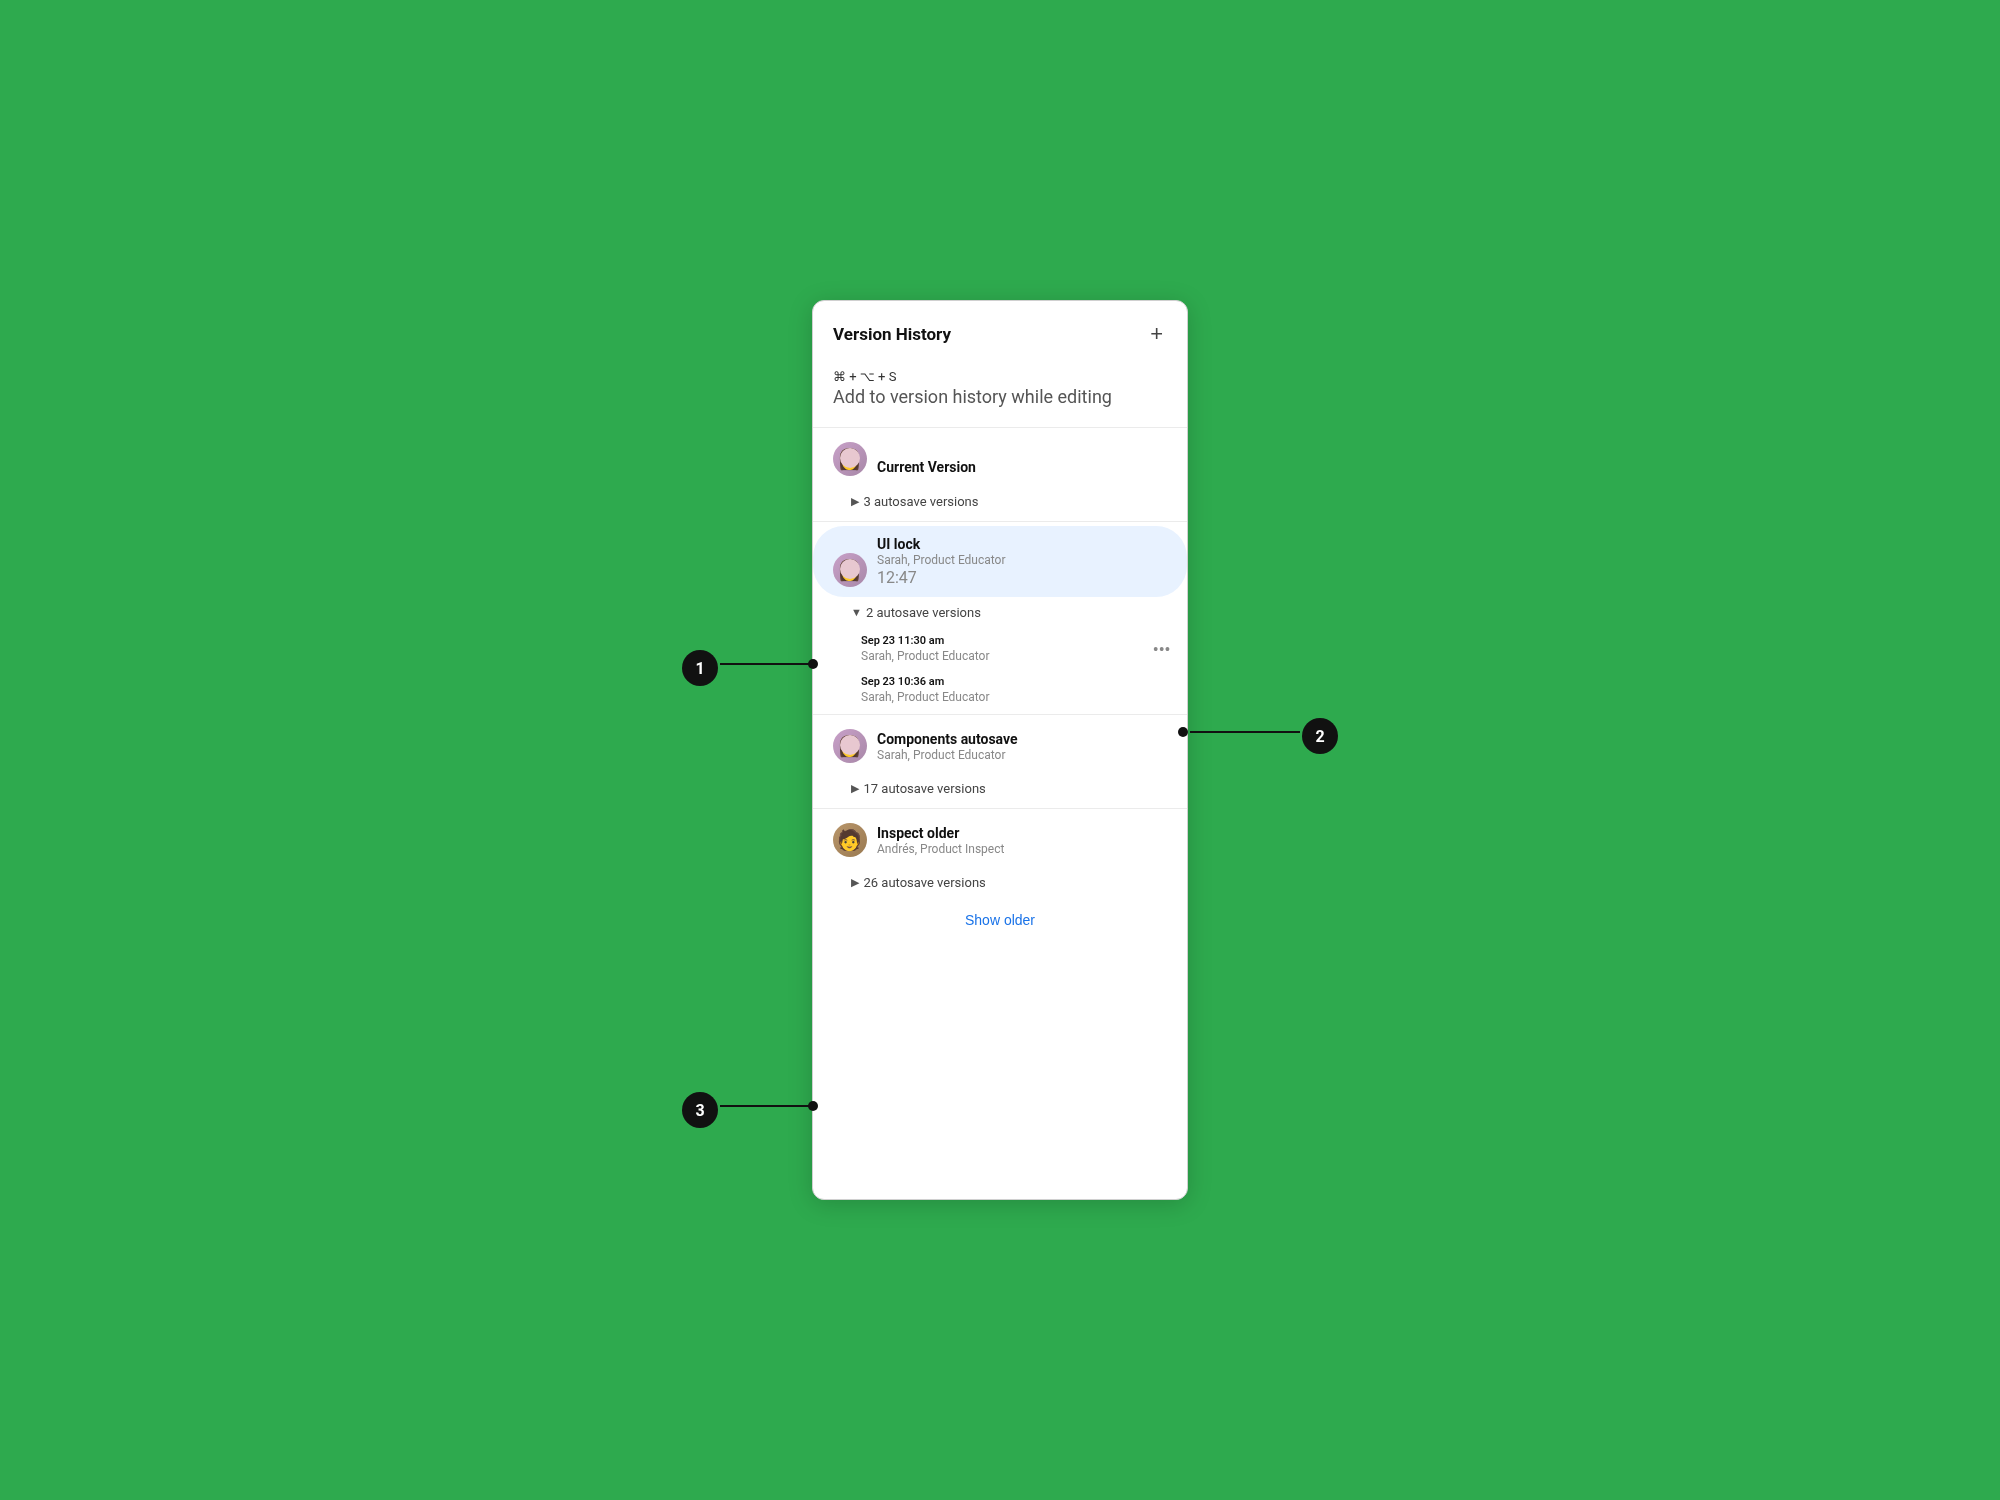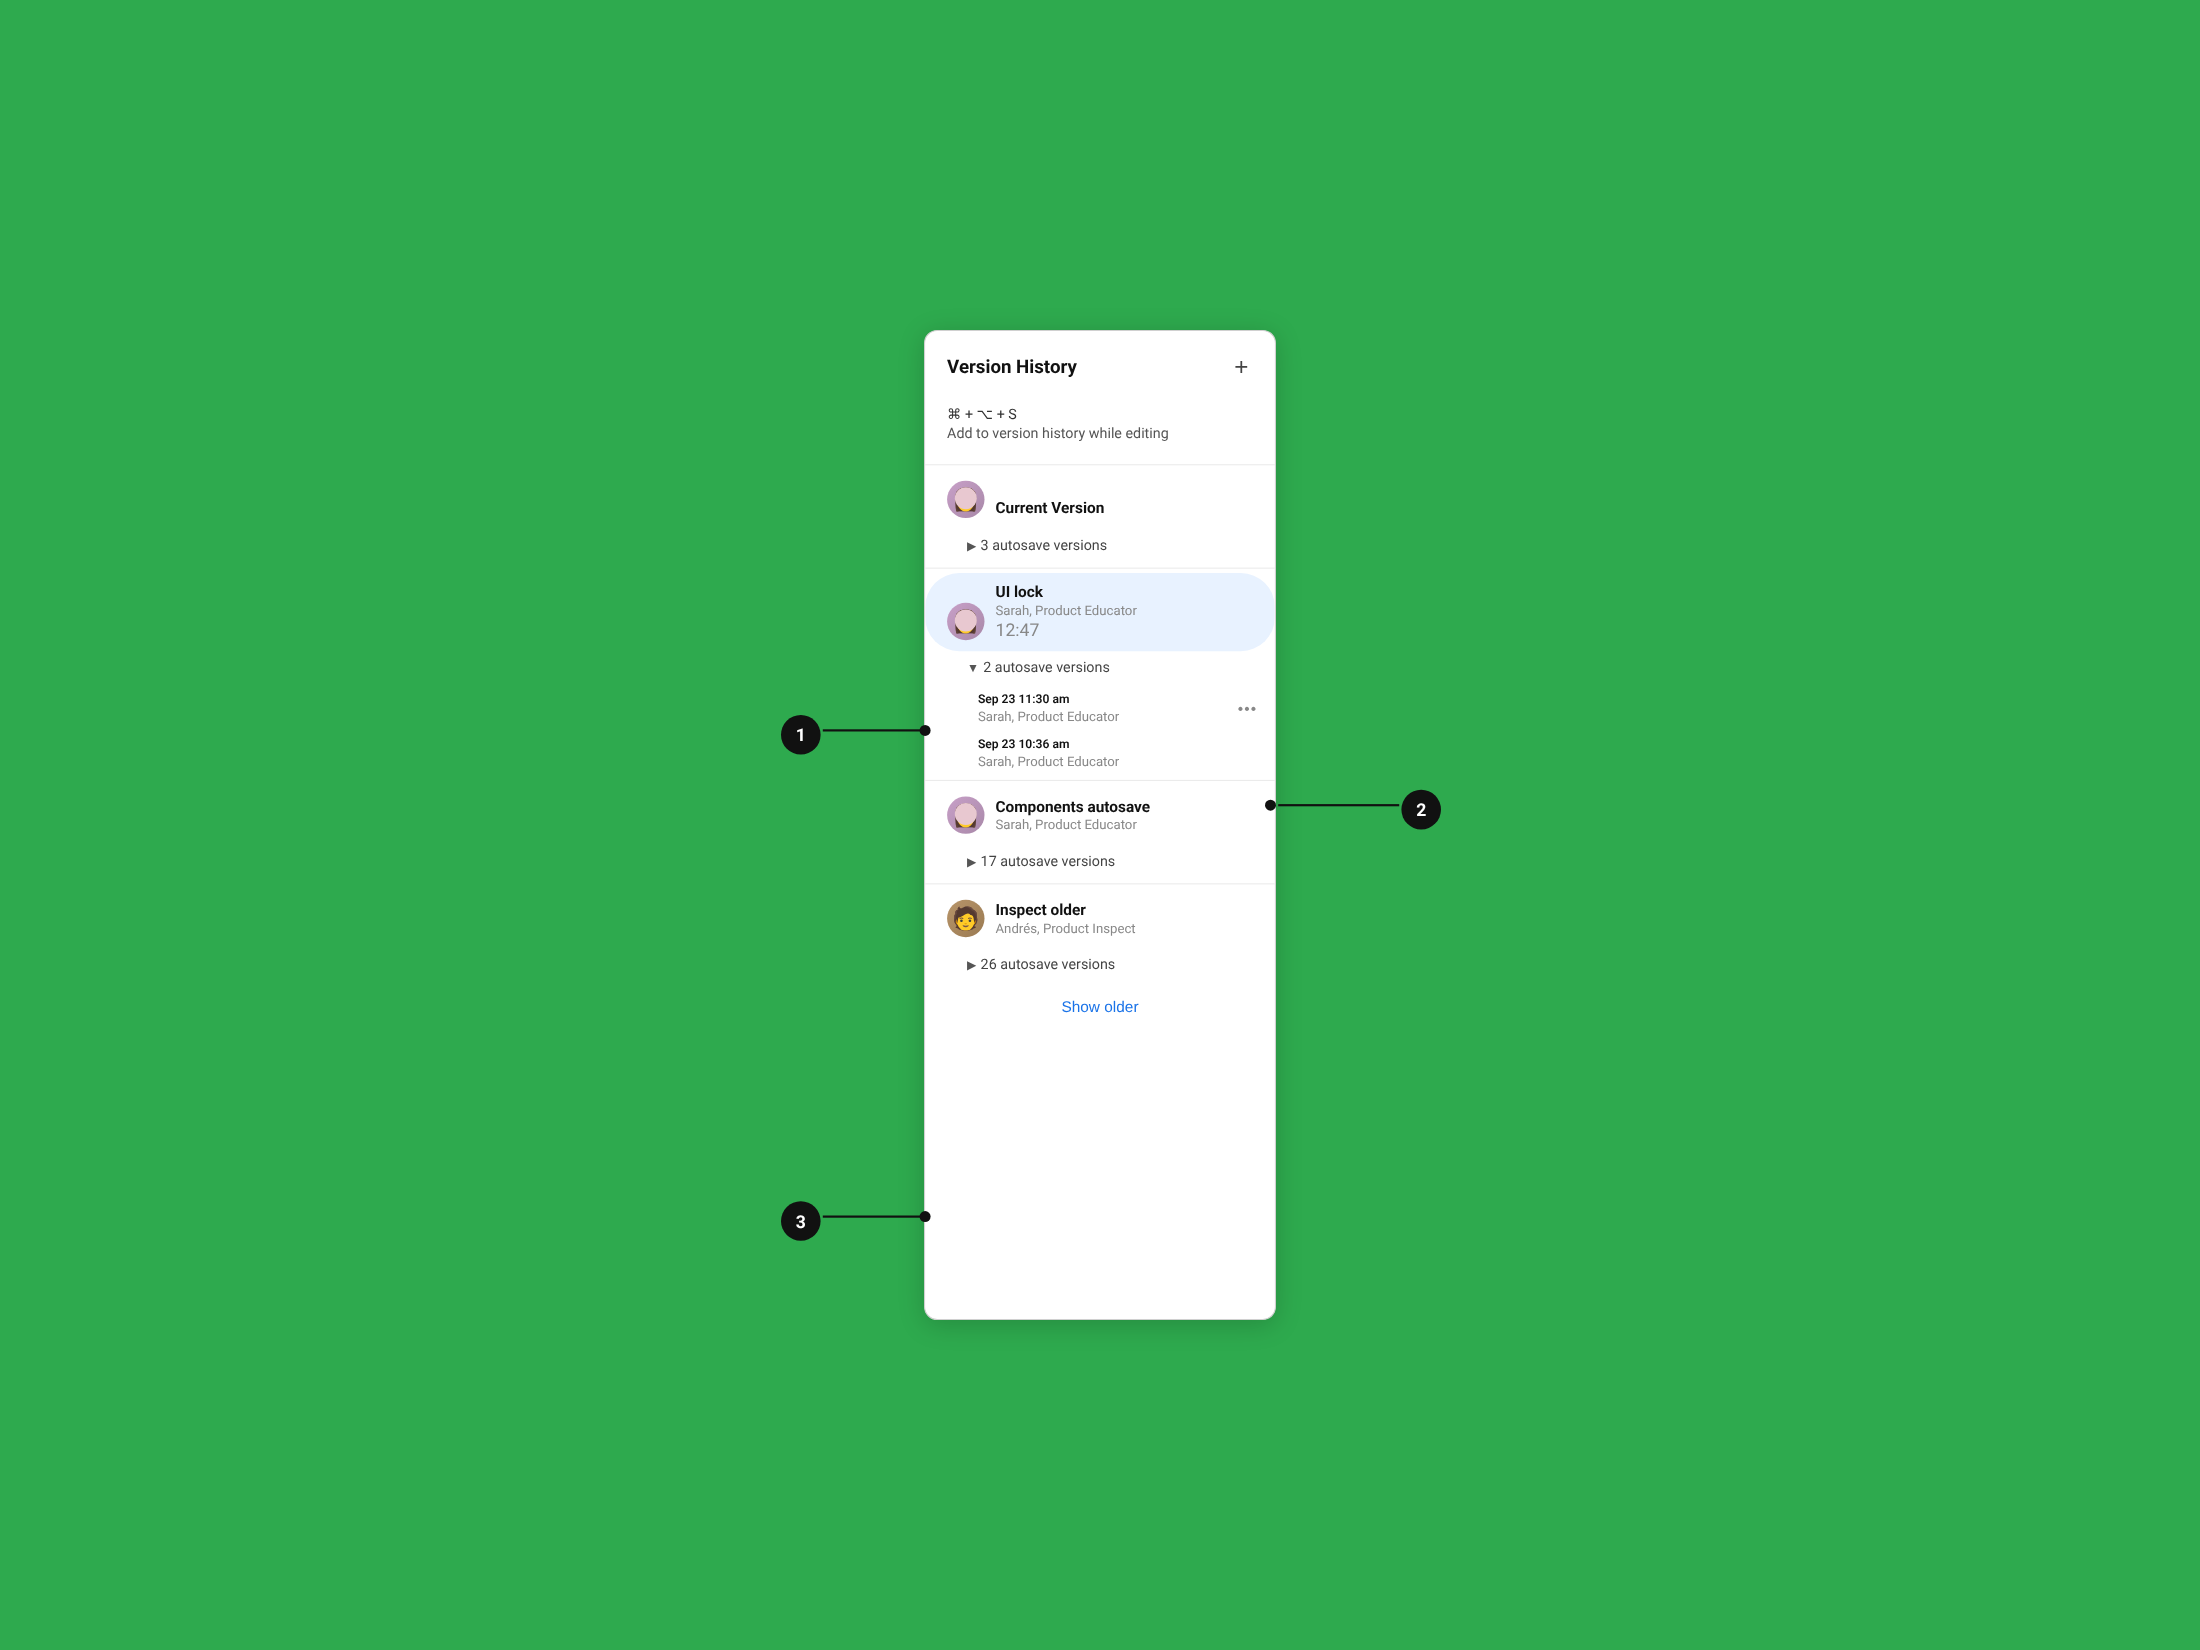--- a/index.html
+++ b/index.html
@@ -11,21 +11,21 @@
       display: flex;
       align-items: center;
       justify-content: center;
       font-family: -apple-system, BlinkMacSystemFont, 'Segoe UI', Roboto, sans-serif;
     }
 
     .panel {
       background: #ffffff;
       border-radius: 12px;
       border: 1px solid #d0d0d0;
-      width: 320px;
+      width: 376px;
       min-height: 900px;
       box-shadow: 0 4px 24px rgba(0,0,0,0.18);
       display: flex;
       flex-direction: column;
       overflow: hidden;
     }
 
     .panel-header {
       display: flex;
       align-items: center;
@@ -54,21 +54,21 @@
       padding: 10px 20px 16px 20px;
     }
 
     .shortcut-keys {
       font-size: 13px;
       color: #333;
       margin-bottom: 2px;
     }
 
     .shortcut-desc {
-      font-size: 13px;
+      font-size: 18px;
       color: #555;
     }
 
     .version-list {
       flex: 1;
       overflow-y: auto;
     }
 
     .version-item {
       display: flex;

